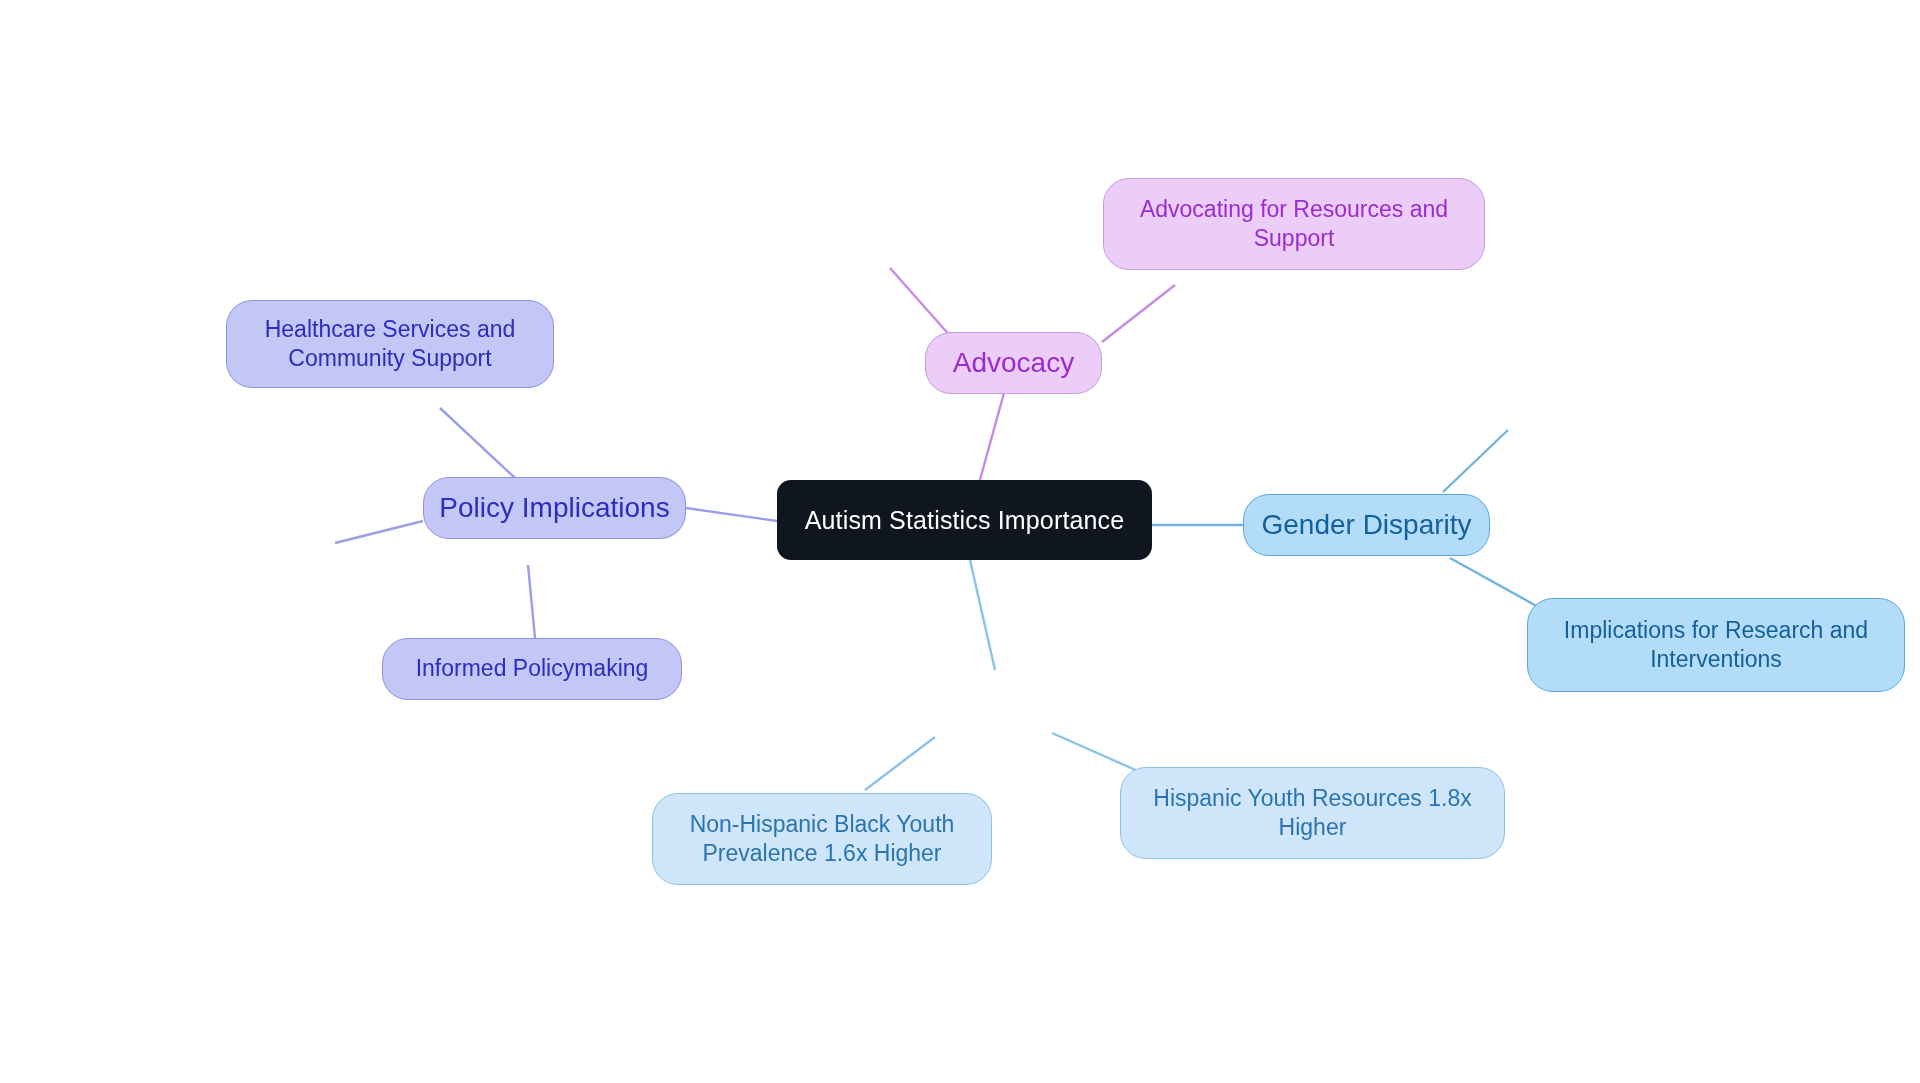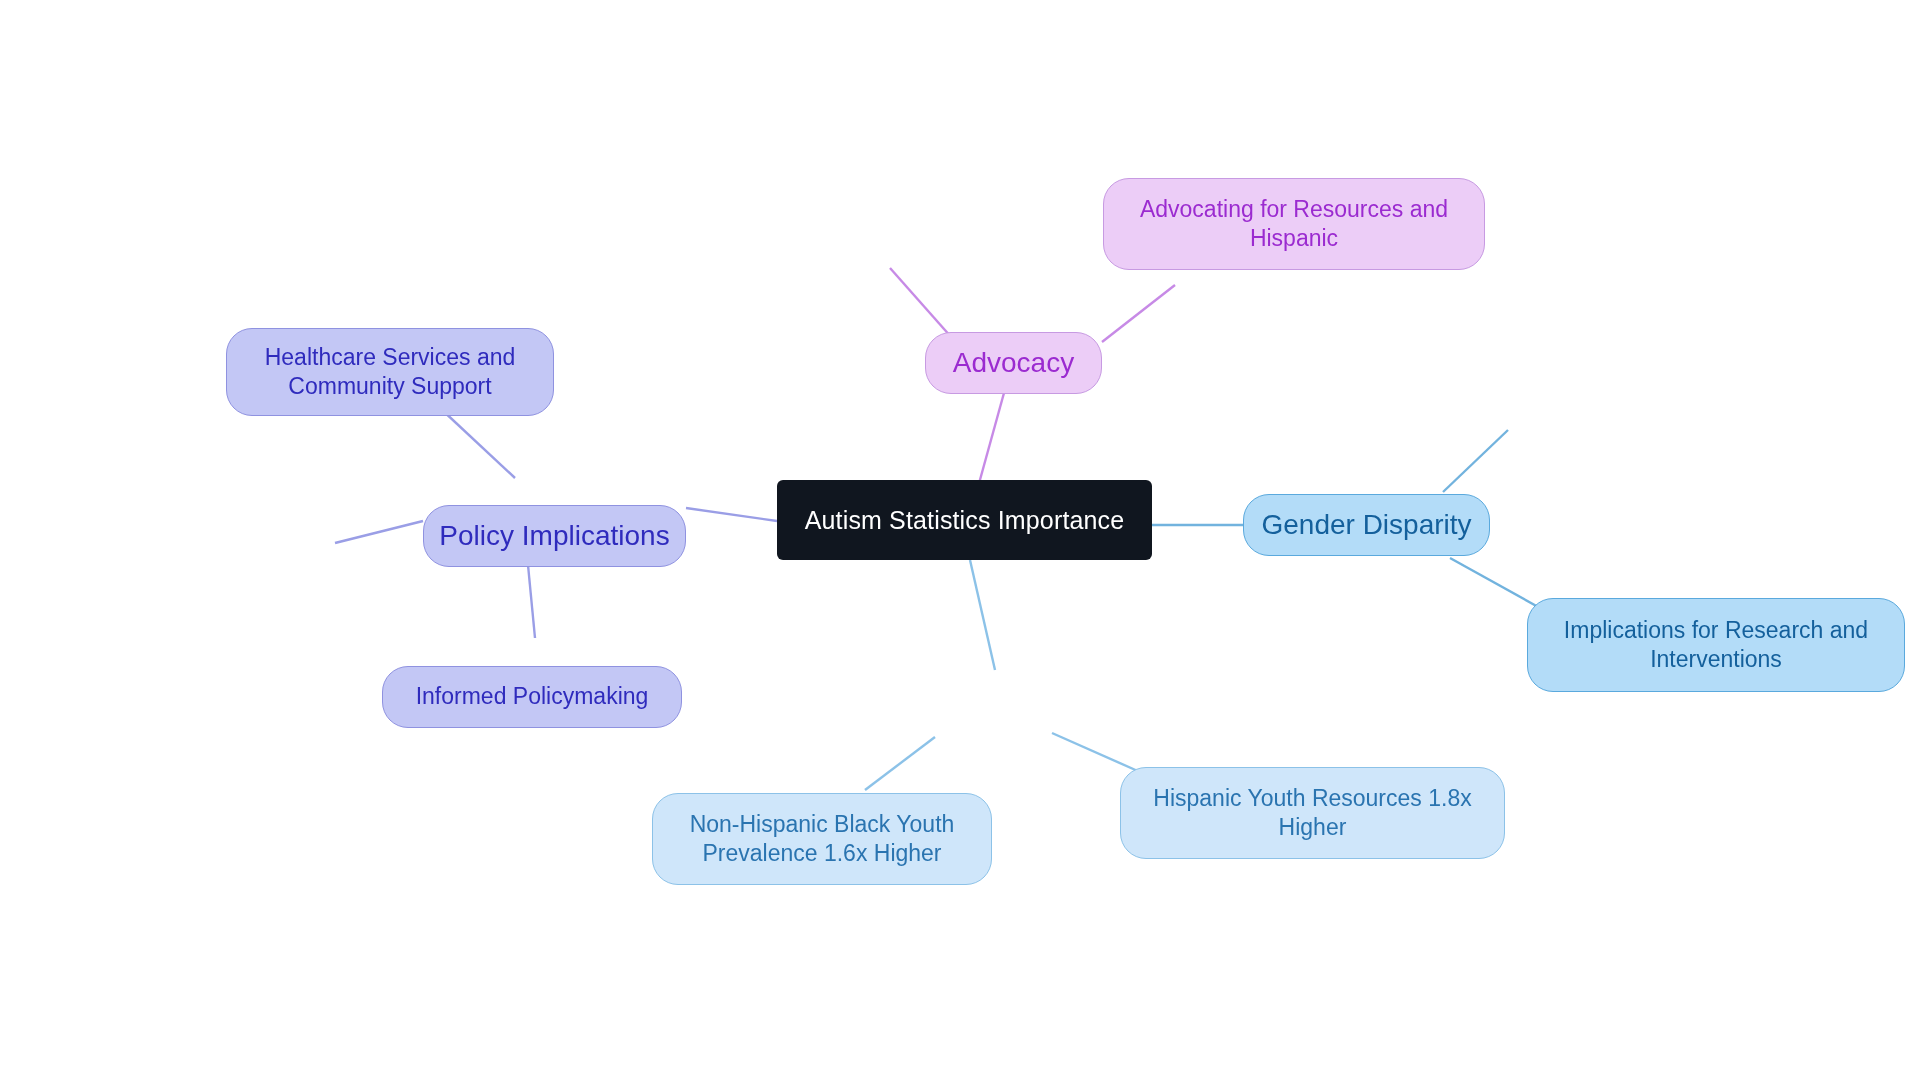--- a/index.html
+++ b/index.html
@@ -31,36 +31,35 @@
     justify-content: center;
     text-align: center;
     border-radius: 26px;
     border-style: solid;
     border-width: 1.5px;
     line-height: 1.28;
     white-space: pre-line;
     z-index: 2;
   }
   .node-root {
-    border-radius: 6px;
+    border-radius: 14px;
     border-width: 0;
     background: #10161f;
     color: #ffffff;
     font-size: 25px;
     letter-spacing: 0.15px;
   }
   .node-lvl1 { font-size: 28px; }
   .node-lvl2 { font-size: 23px; }
 
   
   .c-periwinkle {
     background: #c3c7f5;
     border-color: #8f92e0;
     color: #2f2bbd;
-    margin-top: 28px;
   }
   .c-pink-soft {
     background: #eccdf7;
     border-color: #c79ae2;
     color: #9b2bd0;
   }
   .c-blue {
     background: #b3dcf8;
     border-color: #5aa9dd;
     color: #14609c;
@@ -107,21 +106,21 @@
   <div class="node node-lvl2 c-periwinkle" style="left:226px; top:300px; width:328px; height:88px;">Healthcare Services and
 Community Support</div>
 
 
   <div class="node node-lvl2 c-periwinkle" style="left:382px; top:638px; width:300px; height:62px;">Informed Policymaking</div>
 
   <div class="node node-lvl1 c-pink-soft" style="left:925px; top:332px; width:177px; height:62px;">Advocacy</div>
 
 
   <div class="node node-lvl2 c-pink-soft" style="left:1103px; top:178px; width:382px; height:92px;">Advocating for Resources and
-Hispanic</div>
+Support</div>
 
   <div class="node node-lvl1 c-blue" style="left:1243px; top:494px; width:247px; height:62px;">Gender Disparity</div>
 
 
   <div class="node node-lvl2 c-blue" style="left:1527px; top:598px; width:378px; height:94px;">Implications for Research and
 Interventions</div>
 
 
   <div class="node node-lvl2 c-blue-soft" style="left:652px; top:793px; width:340px; height:92px;">Non-Hispanic Black Youth
 Prevalence 1.6x Higher</div>

